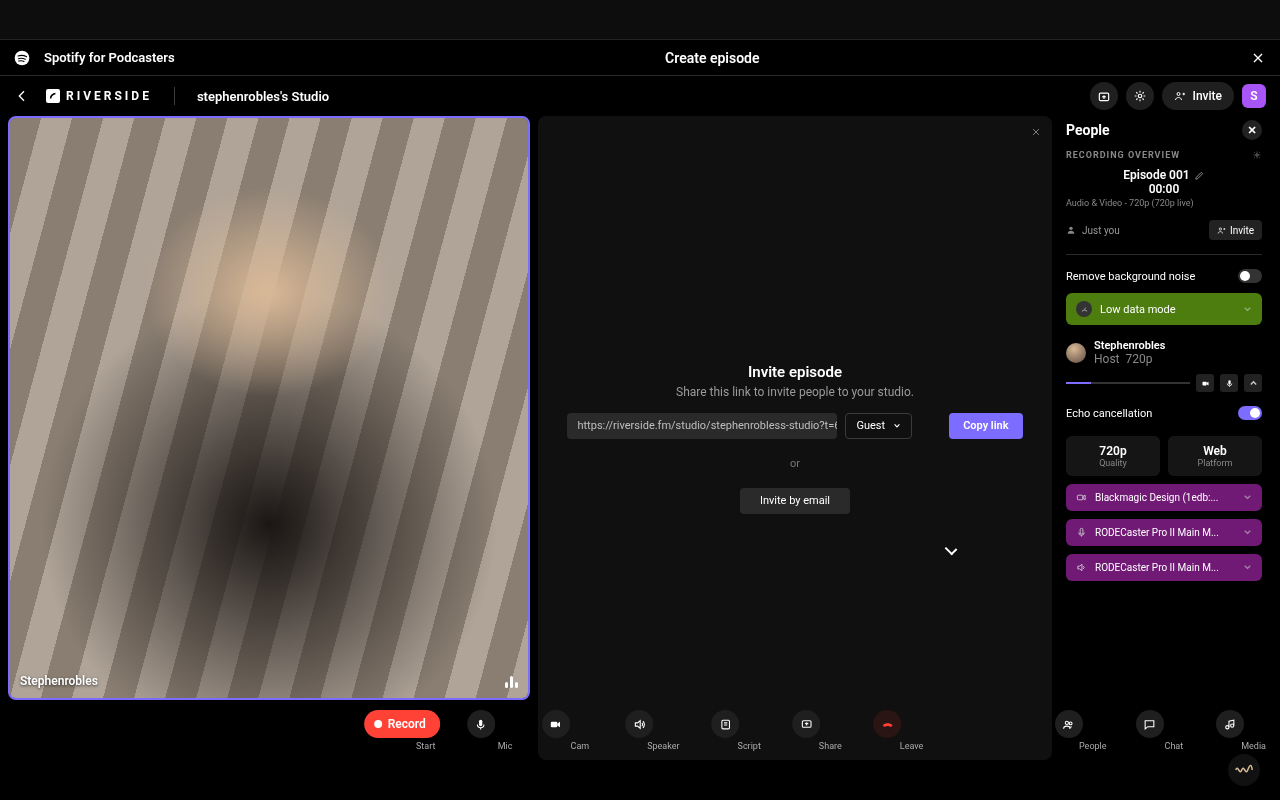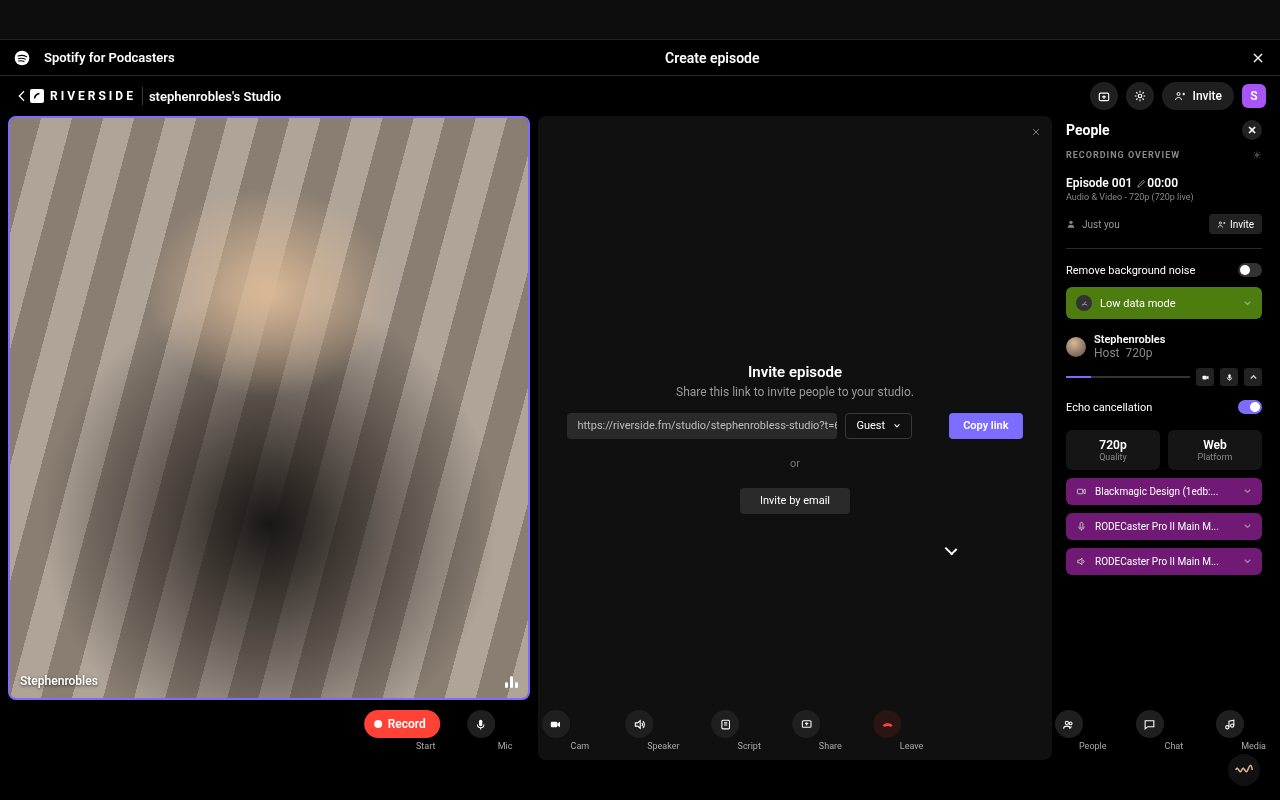--- a/index.html
+++ b/index.html
@@ -3,21 +3,21 @@
 <meta charset="utf-8">
 <style>
   * { box-sizing: border-box; margin: 0; padding: 0; font-family: -apple-system, BlinkMacSystemFont, "Segoe UI", Roboto, sans-serif; -webkit-font-smoothing: antialiased; }
   body { background: #000; color: #fff; width: 1280px; height: 800px; overflow: hidden; position: relative; }
   .topbar { height: 40px; background: #0d0d0d; border-bottom: 1px solid #222; }
   .header { height: 36px; background: #000; display: flex; align-items: center; padding: 0 14px; border-bottom: 1px solid #2a2a2a; }
   .spotify-logo { display: flex; align-items: center; font-weight: 600; font-size: 13px; gap: 14px; }
   .spotify-logo svg { width: 16px; height: 16px; }
   .header .title { flex: 1; text-align: center; font-size: 14px; font-weight: 600; }
   .header .close { width: 16px; height: 16px; cursor: pointer; }
-  .subheader { height: 40px; display: flex; align-items: center; padding: 0 14px; gap: 0; }
+  .subheader { height: 40px; display: flex; align-items: center; padding: 0 14px; gap: 16px; }
   .back { width: 16px; height: 16px; cursor: pointer; }
   .riverside-brand { display: flex; align-items: center; gap: 6px; font-size: 12px; font-weight: 700; letter-spacing: 3px; }
   .riverside-brand .sq { width: 14px; height: 14px; background: #fff; border-radius: 2px; display: inline-flex; align-items: center; justify-content: center; color: #000; }
   .divider-v { width: 1px; height: 18px; background: #3a3a3a; margin: 0 6px; }
   .studio-name { font-size: 13px; font-weight: 600; }
   .subheader-right { margin-left: auto; display: flex; align-items: center; gap: 8px; }
   .icon-btn { width: 28px; height: 28px; border-radius: 20px; background: #1f1f1f; display: flex; align-items: center; justify-content: center; cursor: pointer; }
   .pill-btn { height: 28px; padding: 0 12px; border-radius: 20px; background: #1f1f1f; display: flex; align-items: center; gap: 6px; font-size: 12px; font-weight: 500; cursor: pointer; }
   .avatar-sm { width: 24px; height: 24px; border-radius: 6px; background: #a855f7; display: flex; align-items: center; justify-content: center; font-size: 12px; font-weight: 600; }
   .content { display: flex; height: 644px; padding: 0 8px; gap: 8px; }
@@ -37,22 +37,22 @@
   .invite-sub { font-size: 12px; color: #9a9a9a; margin-top: 4px; }
   .invite-row { display: flex; gap: 8px; margin-top: 14px; align-items: center; }
   .invite-url { width: 270px; height: 26px; background: #2a2a2a; border-radius: 4px; font-size: 11px; padding: 0 10px; display: flex; align-items: center; color: #bfbfbf; overflow: hidden; white-space: nowrap; }
   .guest-select { height: 26px; background: transparent; border: 1px solid #3a3a3a; border-radius: 4px; padding: 0 10px; font-size: 11px; color: #fff; display: flex; align-items: center; gap: 8px; cursor: pointer; }
   .copy-btn { height: 26px; padding: 0 14px; border-radius: 4px; background: #7c6cff; font-size: 11px; font-weight: 600; display: flex; align-items: center; cursor: pointer; margin-left: 29px; }
   .or { font-size: 11px; color: #777; margin: 18px 0; }
   .email-btn { height: 26px; padding: 0 20px; border-radius: 4px; background: #2a2a2a; font-size: 11px; cursor: pointer; display: flex; align-items: center; }
   .sidebar { width: 212px; padding: 4px 10px 0 6px; }
   .panel-title { font-size: 14px; font-weight: 700; display: flex; align-items: center; justify-content: space-between; margin-bottom: 10px; }
   .panel-title .x { width: 20px; height: 20px; border-radius: 50%; background: #222; display: flex; align-items: center; justify-content: center; cursor: pointer; font-size: 11px; }
-  .overview-label { font-size: 9px; font-weight: 700; letter-spacing: 1px; color: #888; margin-bottom: 16px; display: flex; justify-content: space-between; align-items: flex-end; }
-  .ep-row { display: flex; font-size: 12px; font-weight: 600; align-items: center; }
+  .overview-label { font-size: 9px; font-weight: 700; letter-spacing: 1px; color: #888; margin-bottom: 8px; display: flex; justify-content: space-between; align-items: flex-end; }
+  .ep-row { display: flex; justify-content: space-between; font-size: 12px; font-weight: 600; align-items: center; flex-direction: column; }
   .ep-row .edit { width: 11px; height: 11px; margin-left: 4px; opacity: .6; }
   .ep-meta { font-size: 9px; color: #888; margin-top: 2px; }
   .justyou-row { display: flex; justify-content: space-between; align-items: center; margin-top: 12px; }
   .justyou-row .left { display: flex; align-items: center; gap: 6px; font-size: 10px; color: #999; }
   .invite-chip { height: 20px; padding: 0 8px; background: #222; border-radius: 4px; font-size: 10px; display: flex; align-items: center; gap: 4px; cursor: pointer; }
   .sep { height: 1px; background: #2a2a2a; margin: 14px 0; }
   .row-toggle { display: flex; justify-content: space-between; align-items: center; font-size: 11px; }
   .toggle { width: 24px; height: 14px; border-radius: 10px; background: #333; position: relative; cursor: pointer; }
   .toggle.on { background: #7c6cff; }
   .toggle .knob { width: 10px; height: 10px; background: #fff; border-radius: 50%; position: absolute; top: 2px; left: 2px; }

